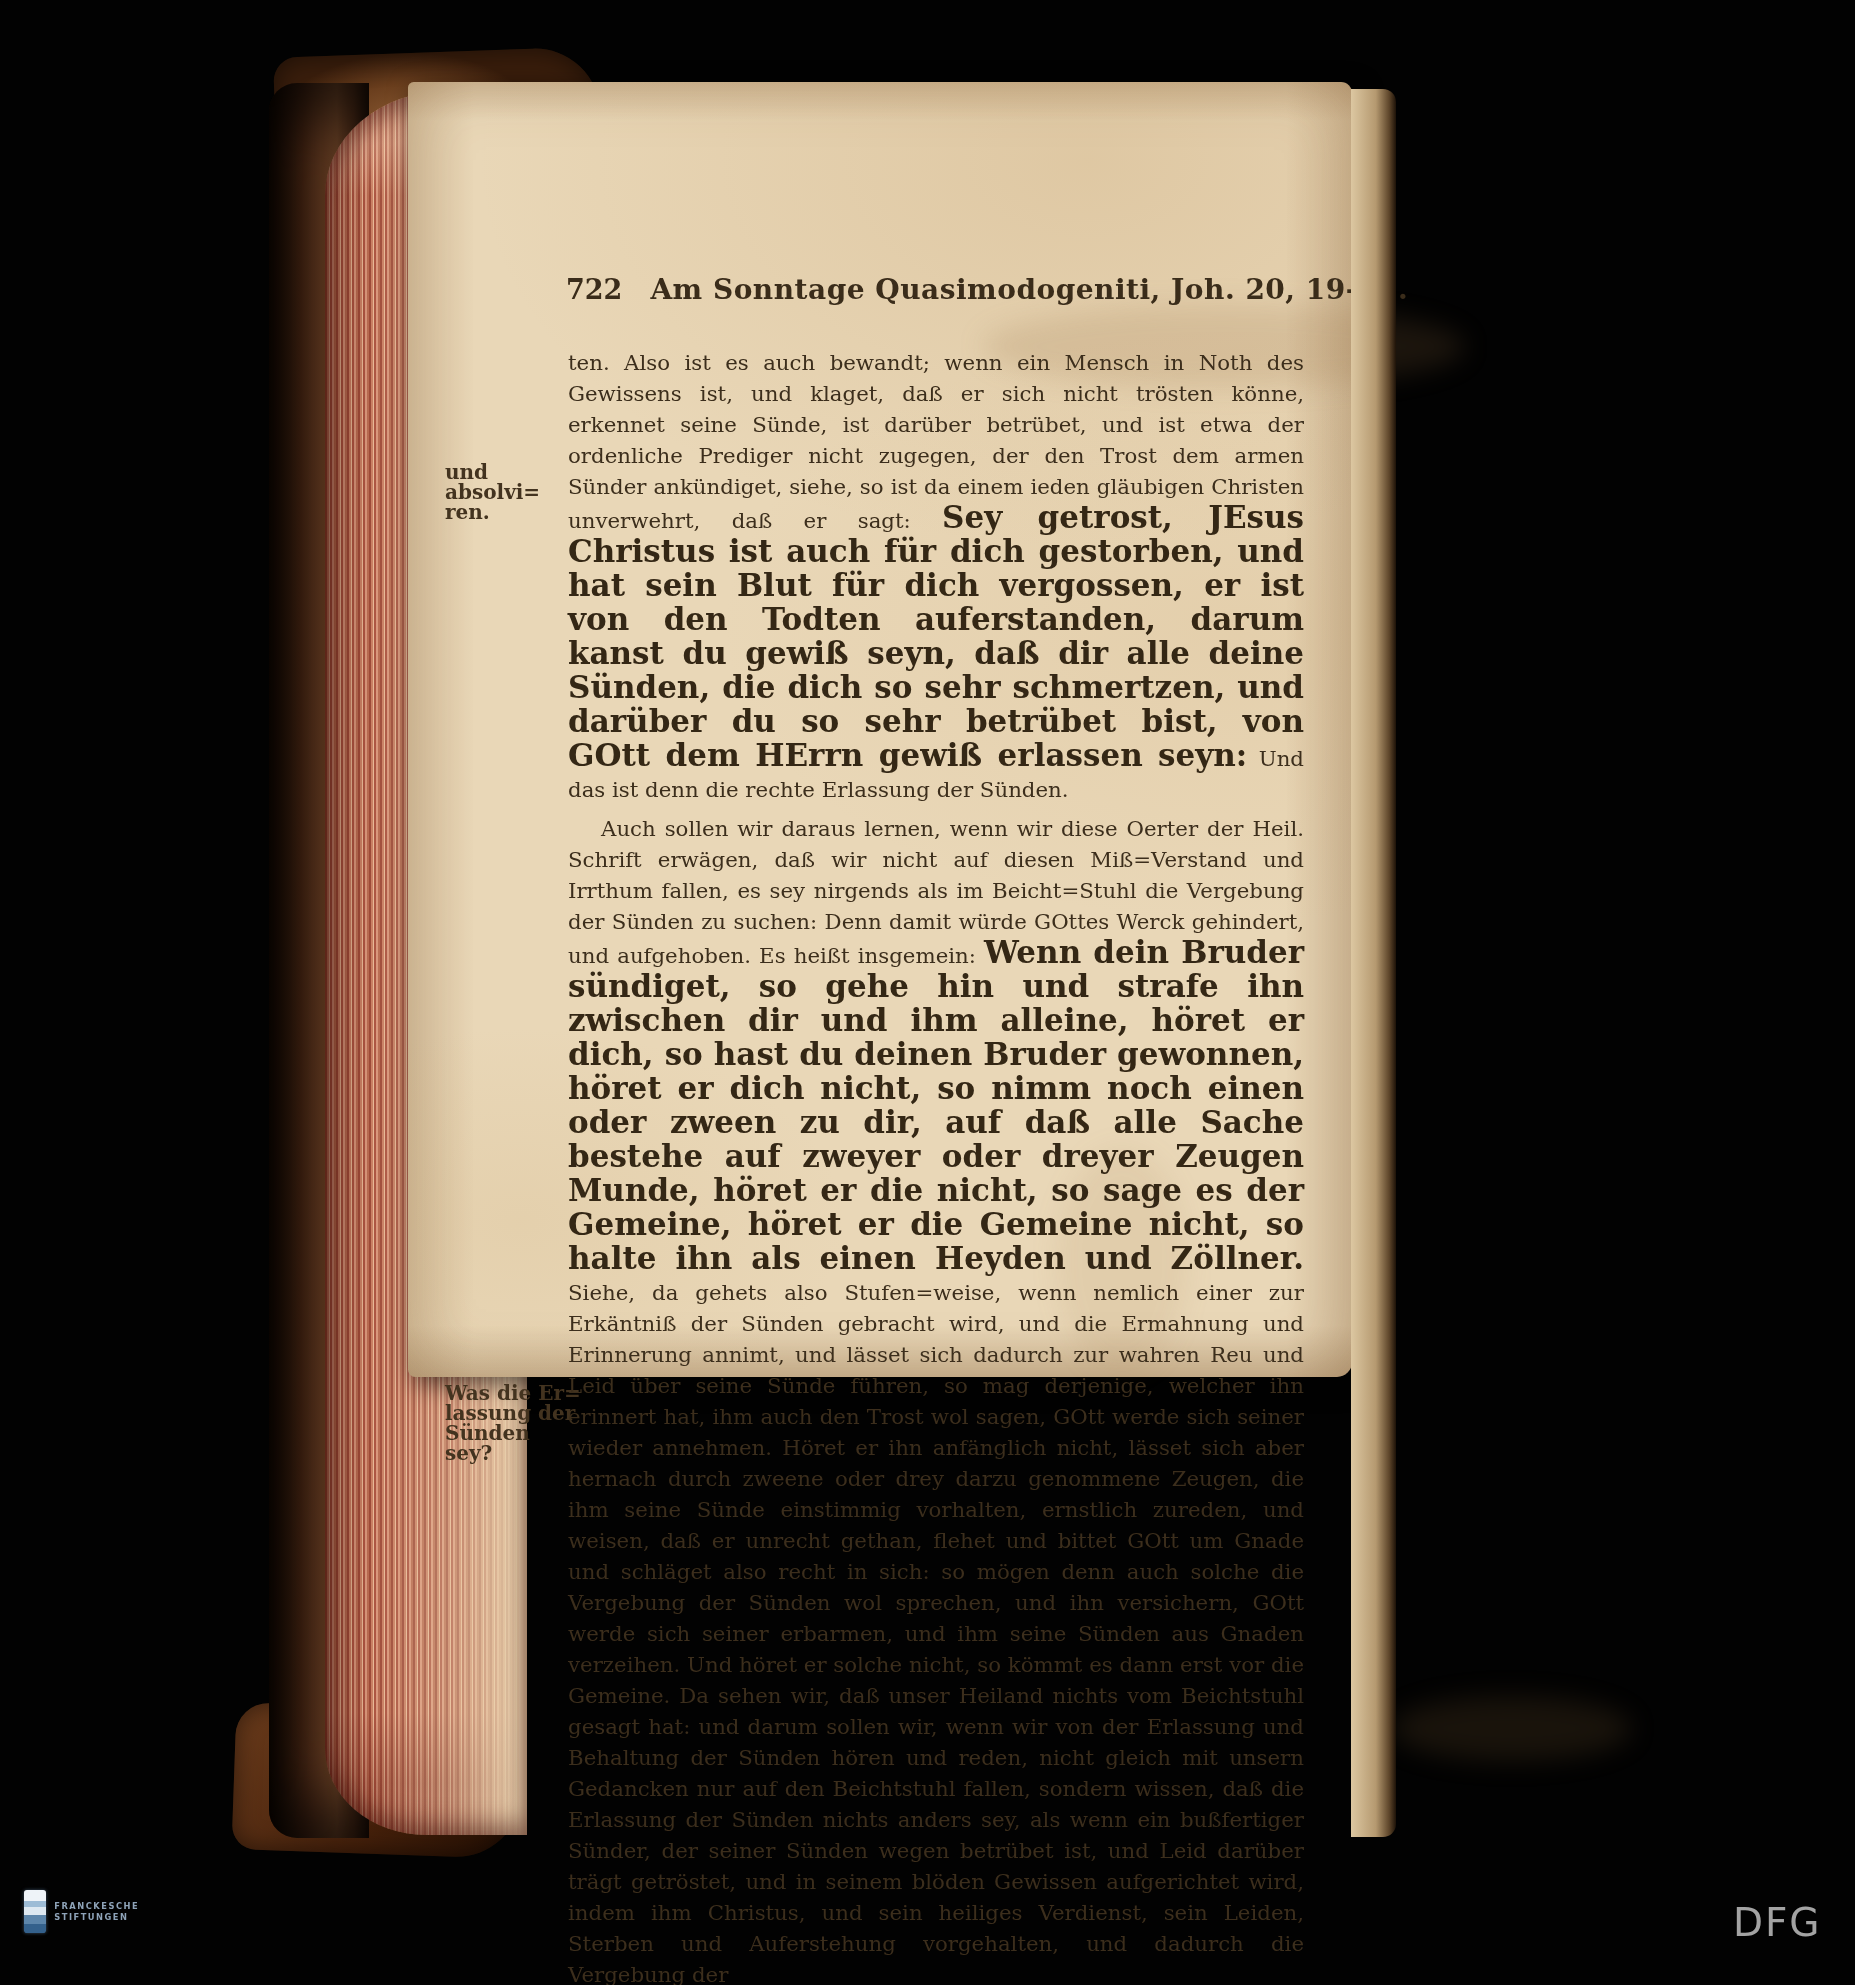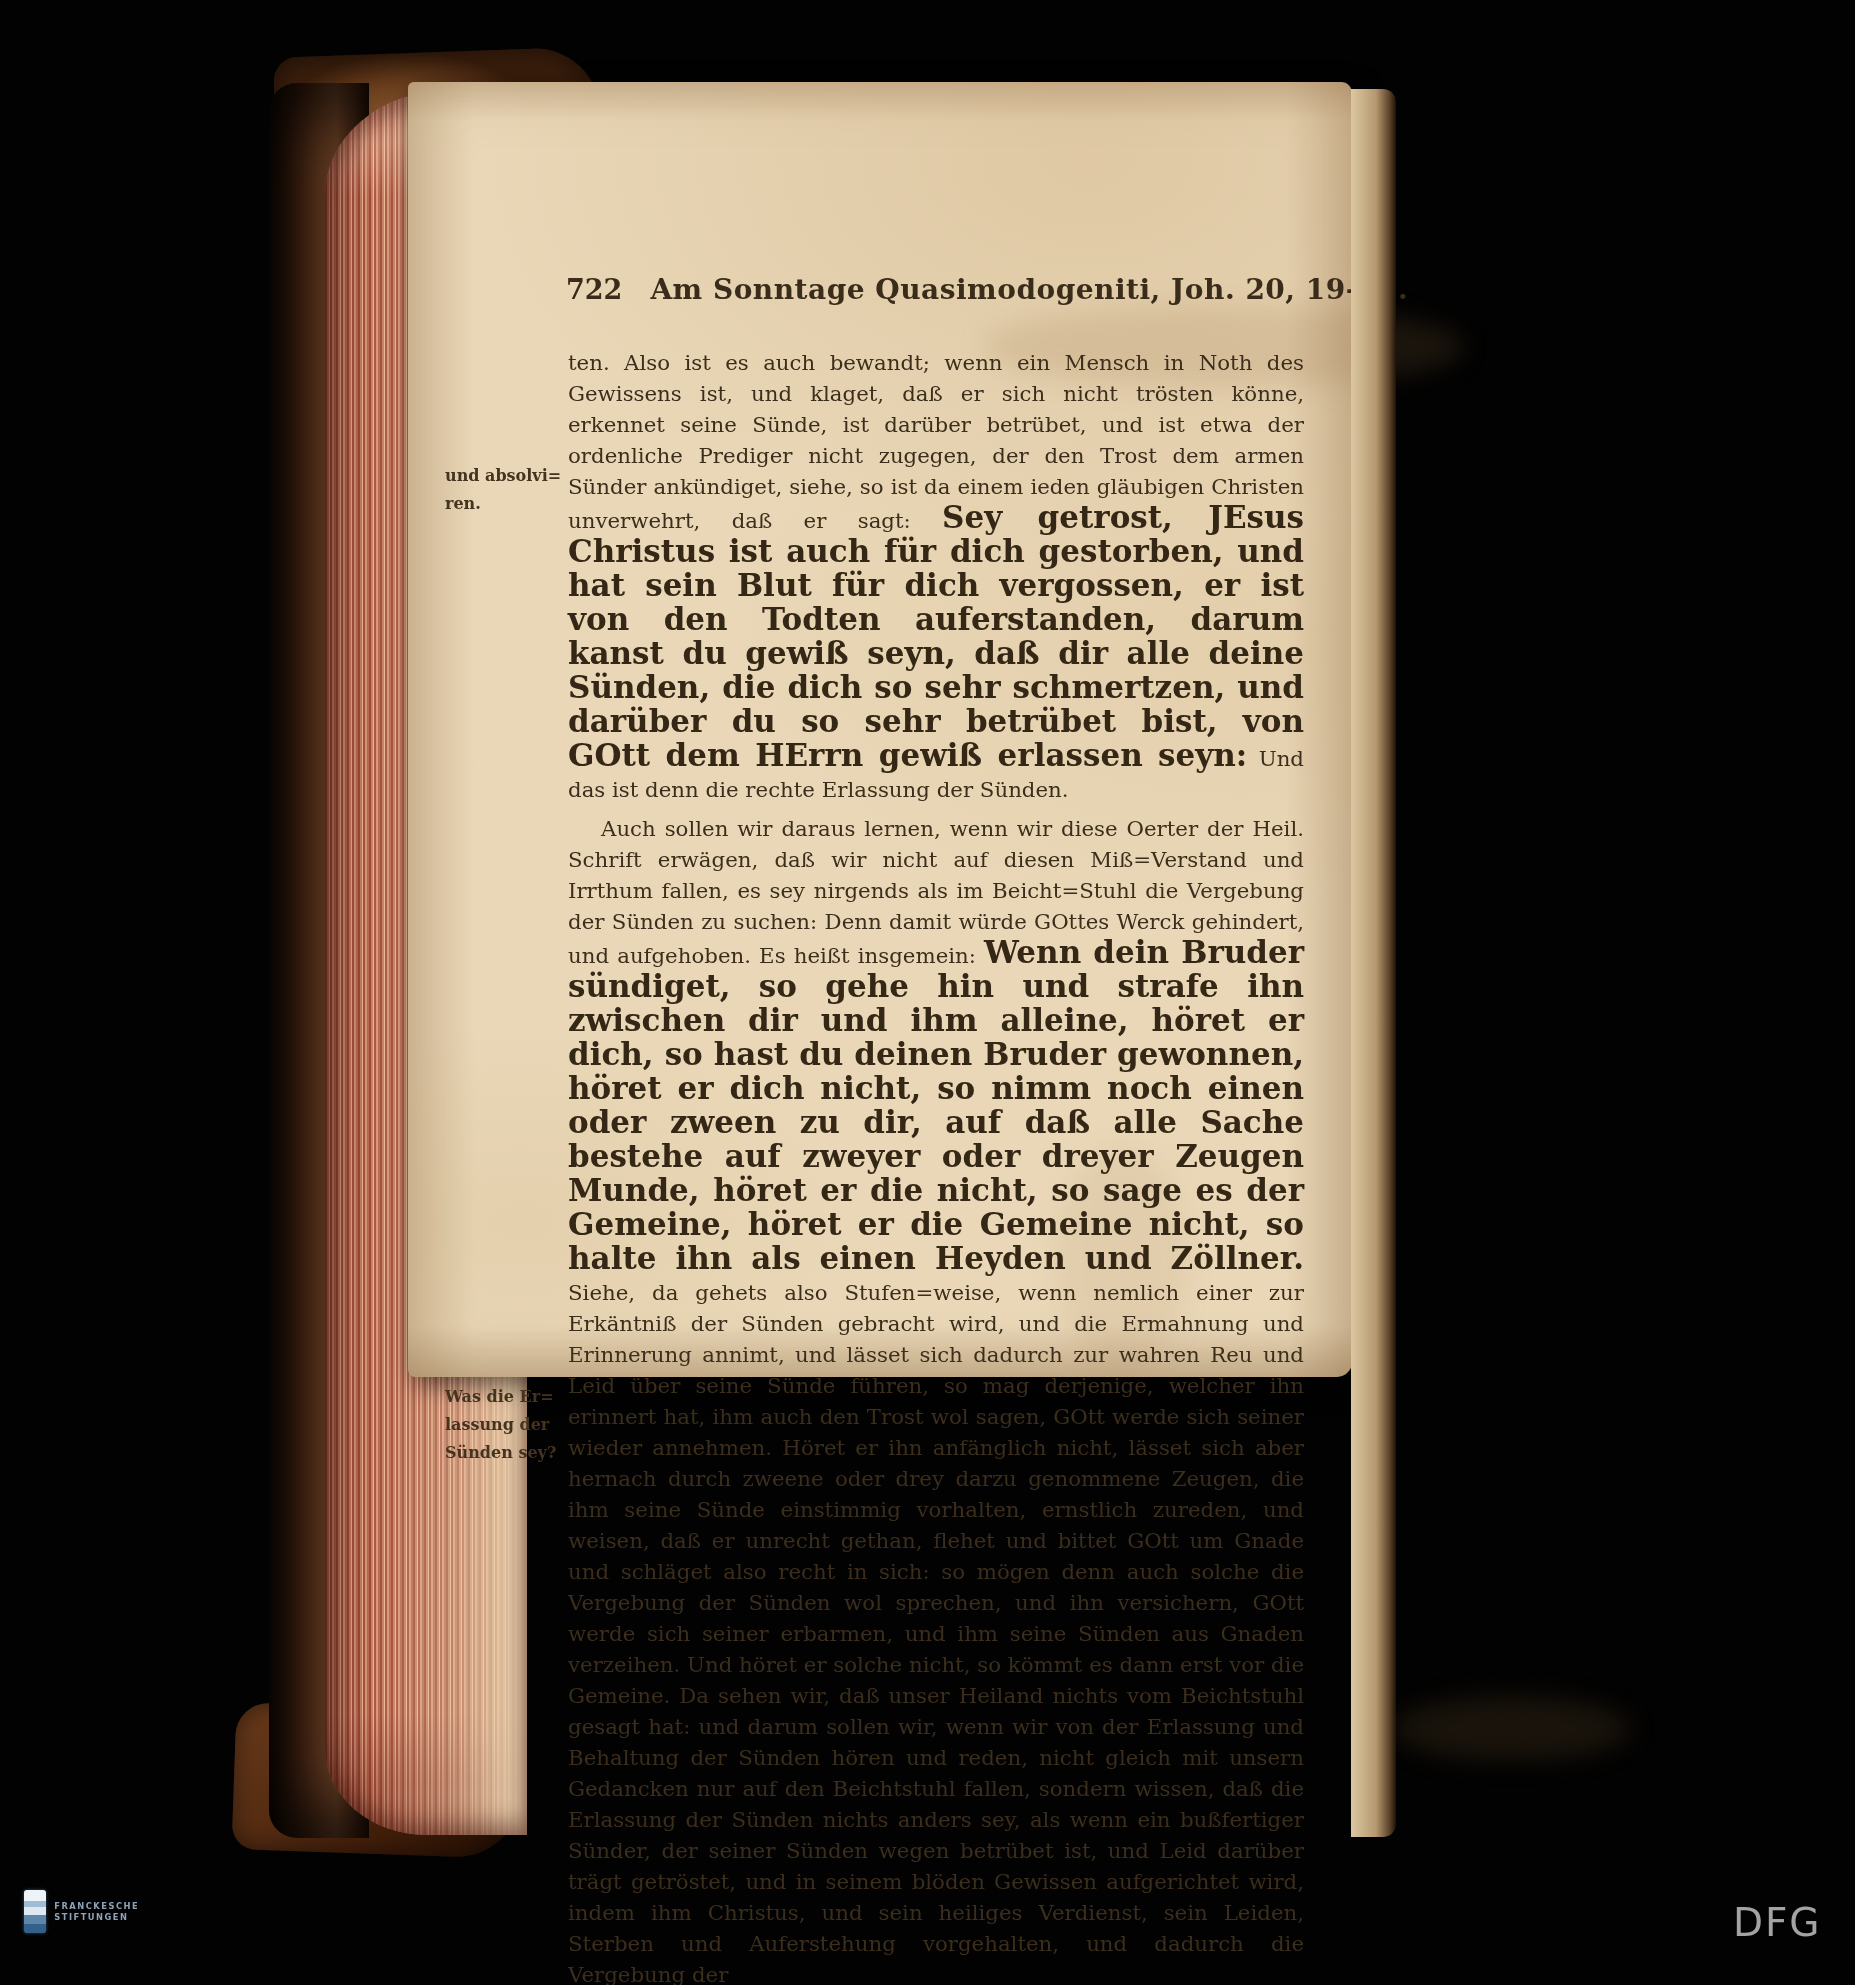--- a/index.html
+++ b/index.html
@@ -38,21 +38,21 @@
     background:linear-gradient(90deg,#dcc7a1,#b59970 55%,#5d452a 85%,#1d1208);
     border-radius:0 13px 13px 0;}
   .stain{position:absolute;border-radius:50%;filter:blur(13px);pointer-events:none;}
   .stain.s1{left:575px;top:223px;width:482px;height:83px;background:rgba(150,110,65,.18);}
   .stain.s2{left:983px;top:1614px;width:241px;height:65px;background:rgba(150,110,65,.16);}
   .stain.s3{left:649px;top:1067px;width:130px;height:223px;background:rgba(160,120,70,.10);}
   
   .page-header{position:absolute;top:191px;left:158px;width:749px;display:flex;align-items:baseline;color:#3a2c1a;}
   .pagenum{font-size:27px;font-weight:600;margin-right:28px;}
   .header-title{font-size:28px;font-weight:600;letter-spacing:0.5px;white-space:nowrap;}
-  .margin-note{position:absolute;font-weight:bold;font-size:16px;line-height:28px;color:#43331f;}
+  .margin-note{position:absolute;font-weight:bold;font-size:20px;line-height:20px;color:#43331f;}
   .note0{top:380px;left:37px;width:134px;}
   .note1{top:614px;left:33px;width:139px;}
   .note2{top:1301px;left:37px;width:139px;}
   .body-text{position:absolute;top:265px;left:160px;width:736px;font-size:21.3px;line-height:31px;
     color:#3c2e1c;text-align:justify;}
   .body-text p{margin:0 0 8.3px;}
   .body-text p.indent{text-indent:33px;}
   .seg-bold{font-weight:bold;font-size:31px;color:#342715;}
   .catchword{text-align:left;padding-right:67px;font-size:21.3px;margin-top:-1.9px;}
   

